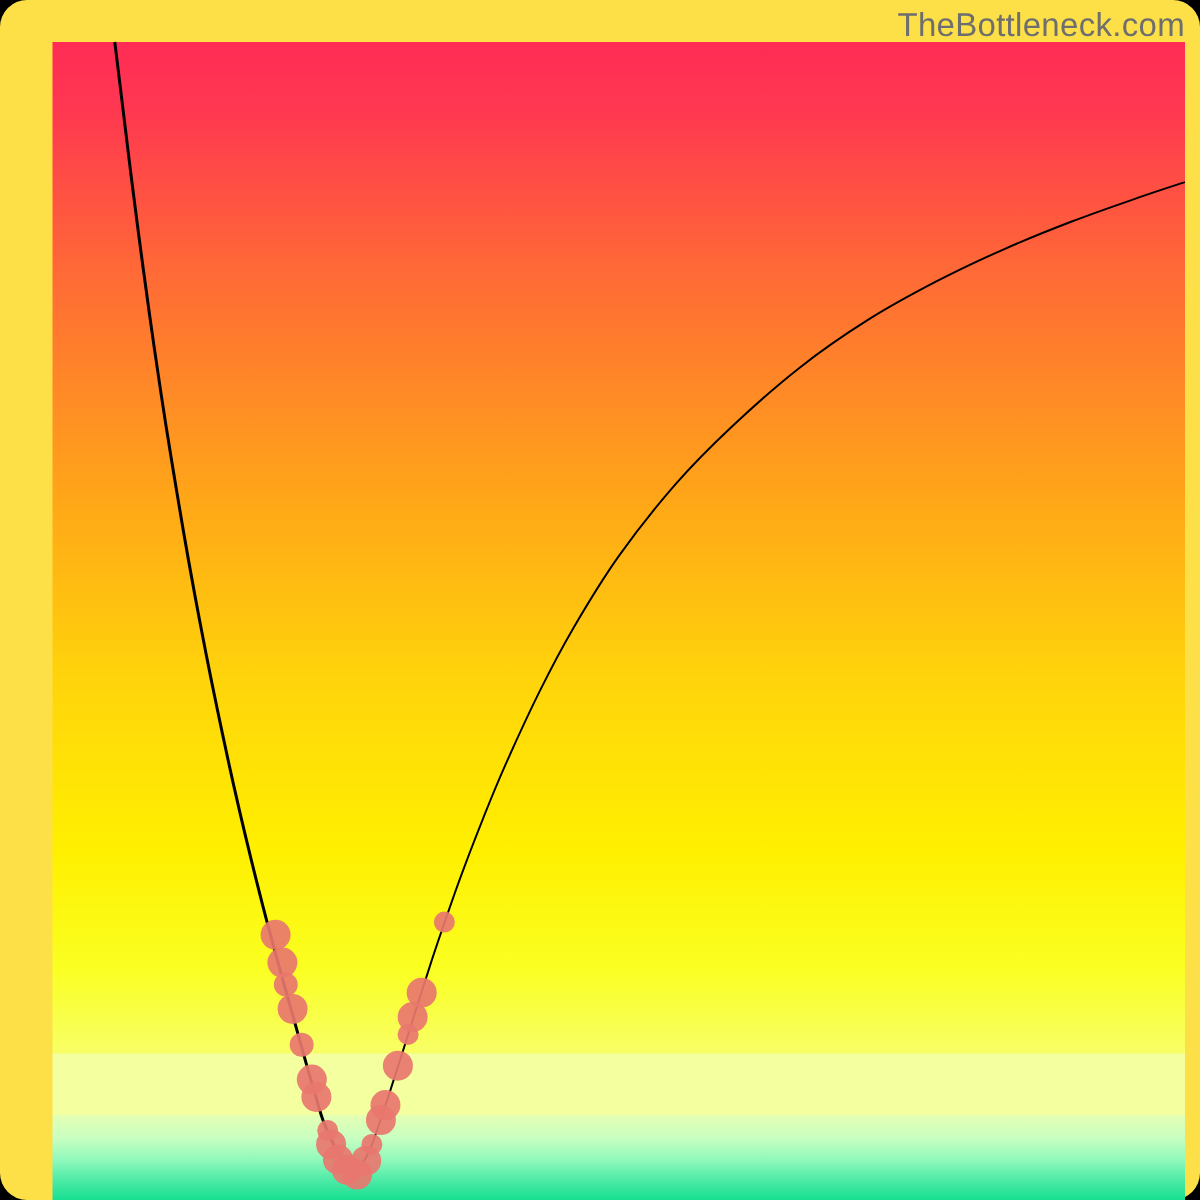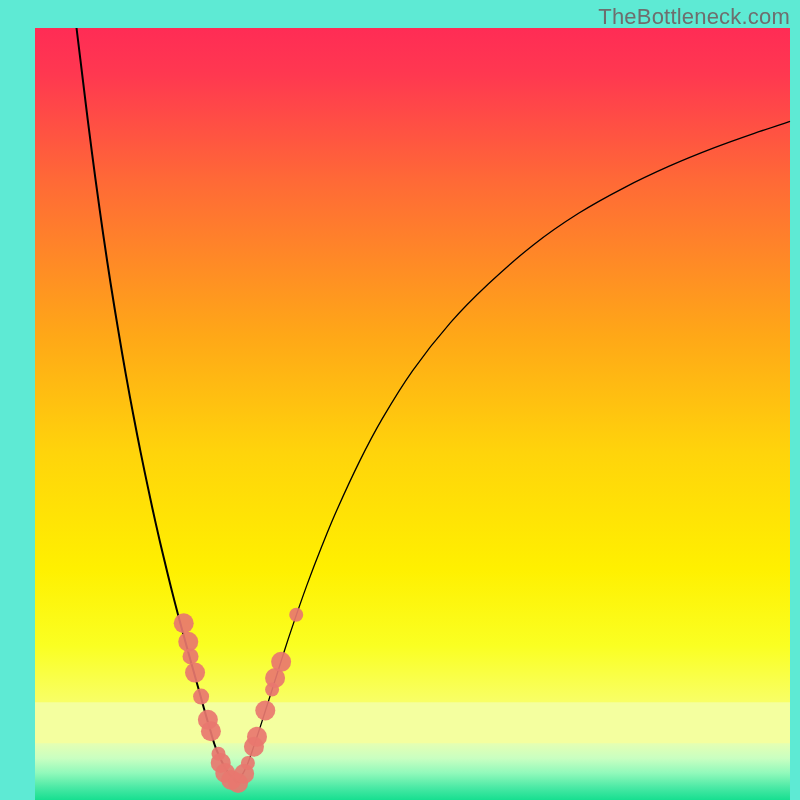--- a/index.html
+++ b/index.html
@@ -10,21 +10,22 @@
     background: #000;
     overflow: hidden;
     font-family: Arial, Helvetica, sans-serif;
   }
   .frame {
     position: absolute;
     left: 0;
     top: 0;
     width: 800px;
     height: 800px;
-    background: #5eead4;
+    background: #fde047;
+    border-radius: 18px;
   }
   .watermark {
     position: absolute;
     top: 4px;
     right: 10px;
     color: #6e6e6e;
     font-size: 22px;
     font-weight: 500;
     letter-spacing: 0.2px;
     z-index: 30;

